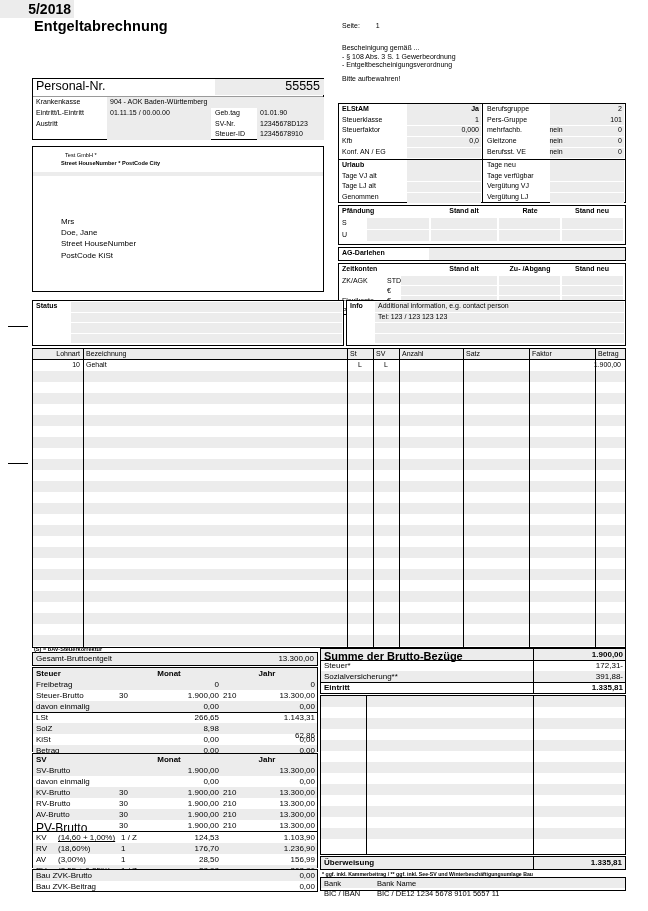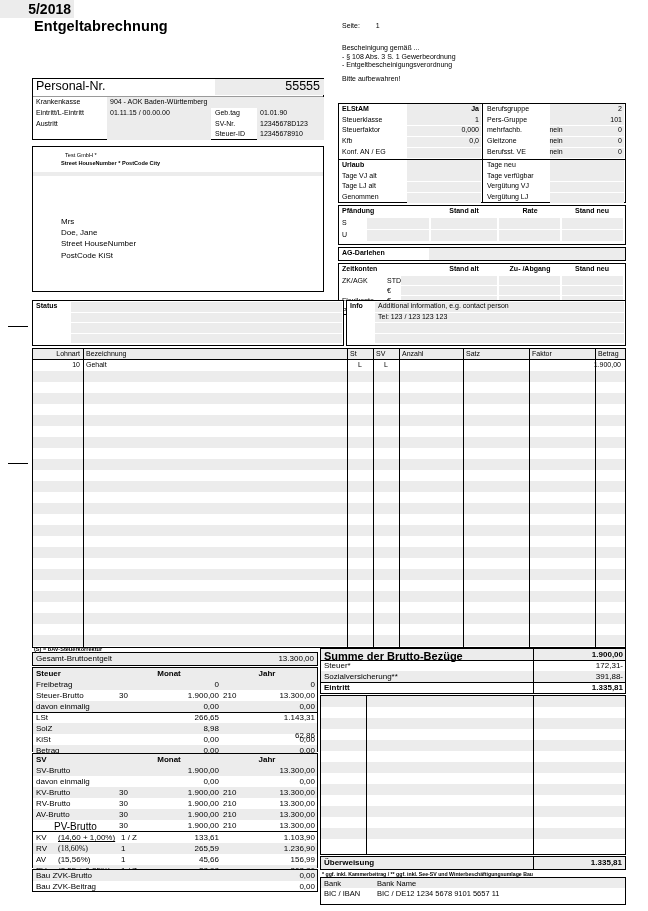--- a/index.html
+++ b/index.html
@@ -45,21 +45,21 @@
   #blnote{left:34px;top:646px;font-size:5.6px;}
   #gesamt{left:32px;top:652px;width:286px;height:14px;border-width:1.4px;}
   #steuertbl{left:32px;top:667px;width:286px;height:85px;border-width:1.4px;}
   #svtbl{left:32px;top:753px;width:286px;height:115px;border-width:1.4px;}
   #bautbl{left:32px;top:869px;width:286px;height:23px;border-width:1.4px;}
   
   #sumbox{left:320px;top:648px;width:306px;height:46px;border-width:1.4px;}
   #netblank{left:320px;top:695px;width:306px;height:160px;border-width:1.4px;}
   #ueber{left:320px;top:856px;width:306px;height:14px;border-width:1.4px;}
   #uebnote{left:322px;top:871px;font-size:5.2px;}
-  #bankbox{left:320px;top:877px;width:306px;height:28px;border-width:1.4px;}
+  #bankbox{left:320px;top:877px;width:306px;height:14px;border-width:1.4px;}
   
   .fold{position:absolute;left:8px;width:20px;height:1.4px;background:#000;}
 </style>
 </head>
 <body>
 
 <div class="pg">
 
   <div class="fold" style="top:326px"></div>
   <div class="fold" style="top:463px"></div>
@@ -401,41 +401,41 @@
         <div class="abs" style="left:86px;top:45px;font-size:8px;">30</div>
         <div class="abs r" style="left:110px;top:45px;width:76px;font-size:8px;">1.900,00</div>
         <div class="abs" style="left:190px;top:45px;font-size:8px;">210</div>
         <div class="abs r" style="left:200px;top:45px;width:82px;font-size:8px;">13.300,00</div>
         <div class="abs" style="left:0;top:55px;width:284px;height:11px;background:#ececec;"></div>
         <div class="abs" style="left:3px;top:56px;font-size:8px;">AV-Brutto</div>
         <div class="abs" style="left:86px;top:56px;font-size:8px;">30</div>
         <div class="abs r" style="left:110px;top:56px;width:76px;font-size:8px;">1.900,00</div>
         <div class="abs" style="left:190px;top:56px;font-size:8px;">210</div>
         <div class="abs r" style="left:200px;top:56px;width:82px;font-size:8px;">13.300,00</div>
-        <div class="abs" style="left:21px;top:67px;font-size:10px;">PV-Brutto</div>
+        <div class="abs" style="left:3px;top:67px;font-size:12px;">PV-Brutto</div>
         <div class="abs" style="left:86px;top:67px;font-size:8px;">30</div>
         <div class="abs r" style="left:110px;top:67px;width:76px;font-size:8px;">1.900,00</div>
         <div class="abs" style="left:190px;top:67px;font-size:8px;">210</div>
         <div class="abs r" style="left:200px;top:67px;width:82px;font-size:8px;">13.300,00</div>
         <div class="abs" style="left:0;top:77px;width:284px;height:1.2px;background:#000;"></div>
         <div class="abs" style="left:3px;top:79.2px;font-size:8px;">KV</div>
         <div class="abs" style="left:25px;top:79.2px;font-size:8px;text-decoration:underline;">(14,60 + 1,00%)</div>
         <div class="abs" style="left:88px;top:79.2px;font-size:8px;">1 / Z</div>
-        <div class="abs r" style="left:110px;top:79.2px;width:76px;font-size:8px;">133,61</div>
+        <div class="abs r" style="left:110px;top:79.2px;width:76px;font-size:8px;">124,53</div>
         <div class="abs r" style="left:200px;top:79.2px;width:82px;font-size:8px;">1.103,90</div>
         <div class="abs" style="left:0;top:89.2px;width:284px;height:11px;background:#ececec;"></div>
         <div class="abs" style="left:3px;top:90.2px;font-size:8px;">RV</div>
-        <div class="abs" style="left:25px;top:90.2px;font-size:8px;font-family:Liberation Serif, serif;">(18,60%)</div>
+        <div class="abs" style="left:25px;top:90.2px;font-size:8px;">(18,60%)</div>
         <div class="abs" style="left:88px;top:90.2px;font-size:8px;">1</div>
-        <div class="abs r" style="left:110px;top:90.2px;width:76px;font-size:8px;">265,59</div>
+        <div class="abs r" style="left:110px;top:90.2px;width:76px;font-size:8px;">176,70</div>
         <div class="abs r" style="left:200px;top:90.2px;width:82px;font-size:8px;">1.236,90</div>
         <div class="abs" style="left:3px;top:101.2px;font-size:8px;">AV</div>
-        <div class="abs" style="left:25px;top:101.2px;font-size:8px;">(15,56%)</div>
+        <div class="abs" style="left:25px;top:101.2px;font-size:8px;">(3,00%)</div>
         <div class="abs" style="left:88px;top:101.2px;font-size:8px;">1</div>
-        <div class="abs r" style="left:110px;top:101.2px;width:76px;font-size:8px;">45,66</div>
+        <div class="abs r" style="left:110px;top:101.2px;width:76px;font-size:8px;">28,50</div>
         <div class="abs r" style="left:200px;top:101.2px;width:82px;font-size:8px;">156,99</div>
         <div class="abs" style="left:0;top:111.2px;width:284px;height:11px;background:#ececec;"></div>
         <div class="abs" style="left:3px;top:112.2px;font-size:8px;">PV</div>
         <div class="abs" style="left:25px;top:112.2px;font-size:8px;">(2,55 + 0,25%)</div>
         <div class="abs" style="left:88px;top:112.2px;font-size:8px;">1 / Z</div>
         <div class="abs r" style="left:110px;top:112.2px;width:76px;font-size:8px;">28,98</div>
         <div class="abs r" style="left:200px;top:112.2px;width:82px;font-size:8px;">202,86</div>
       </div>
   </div>
 

